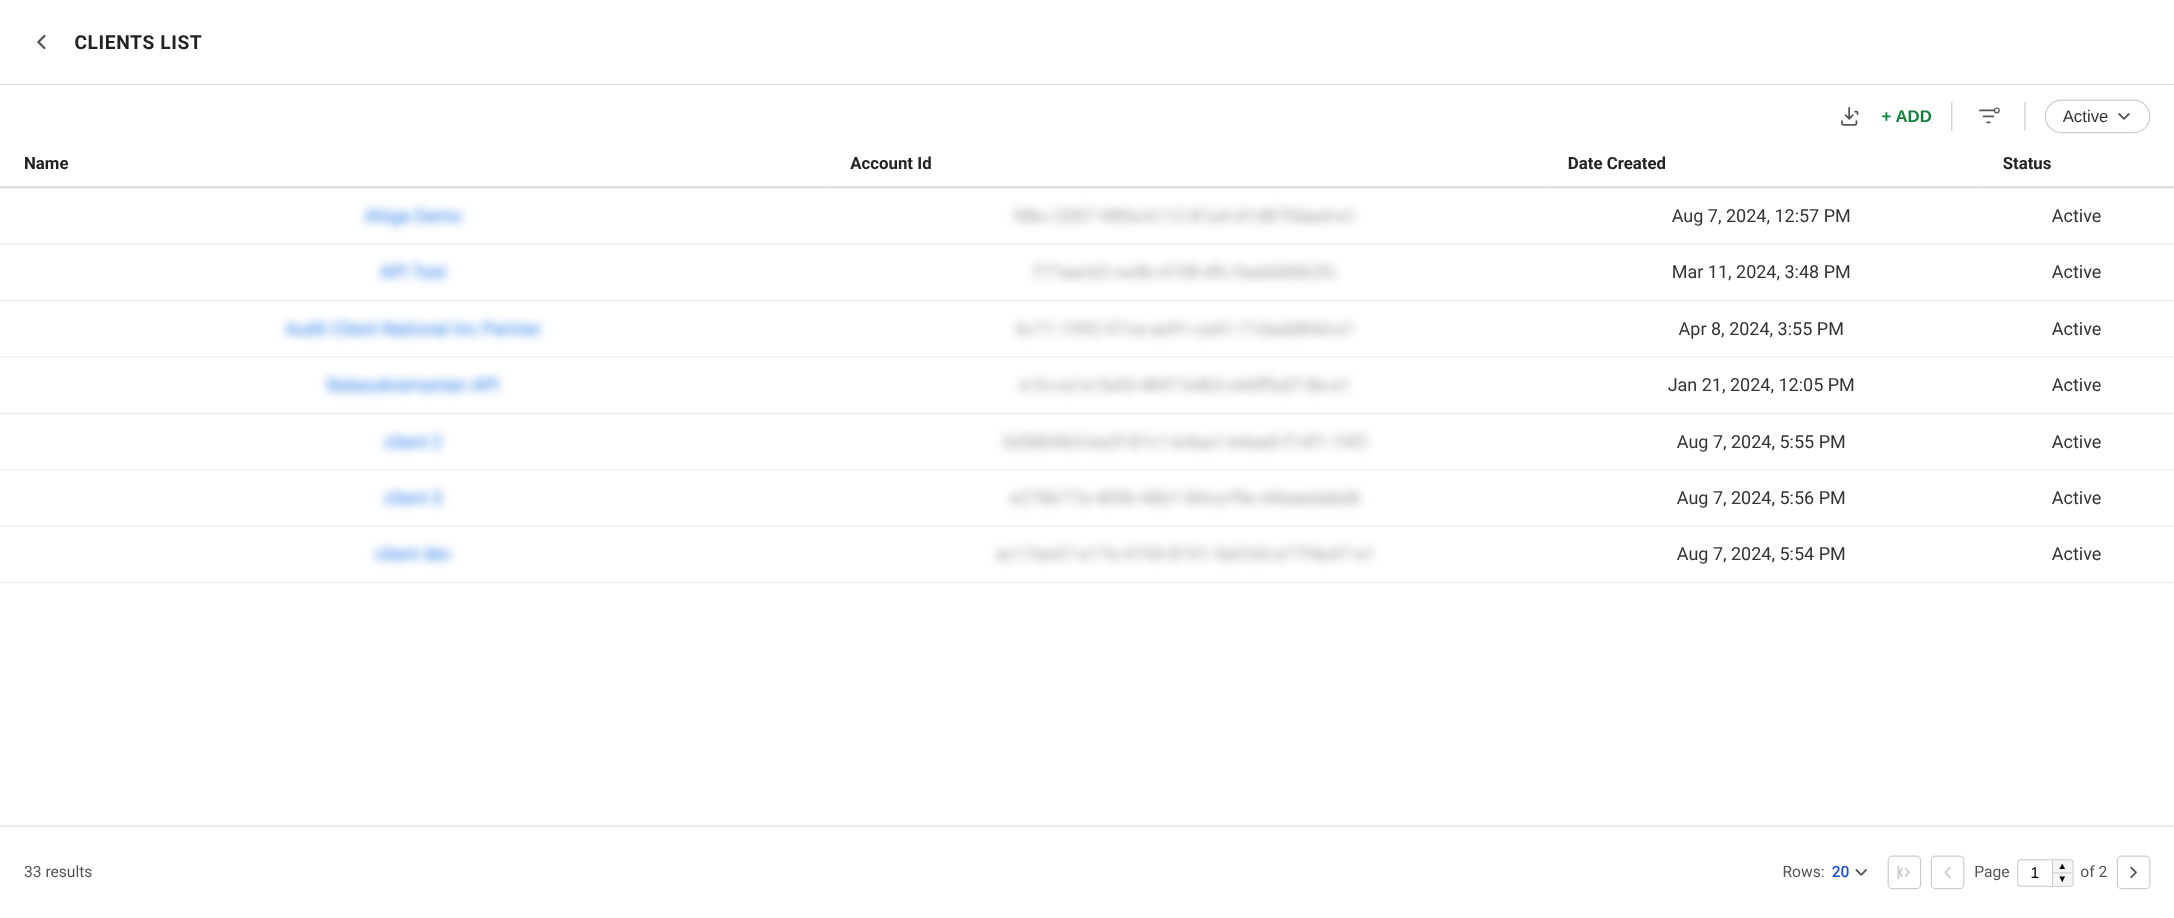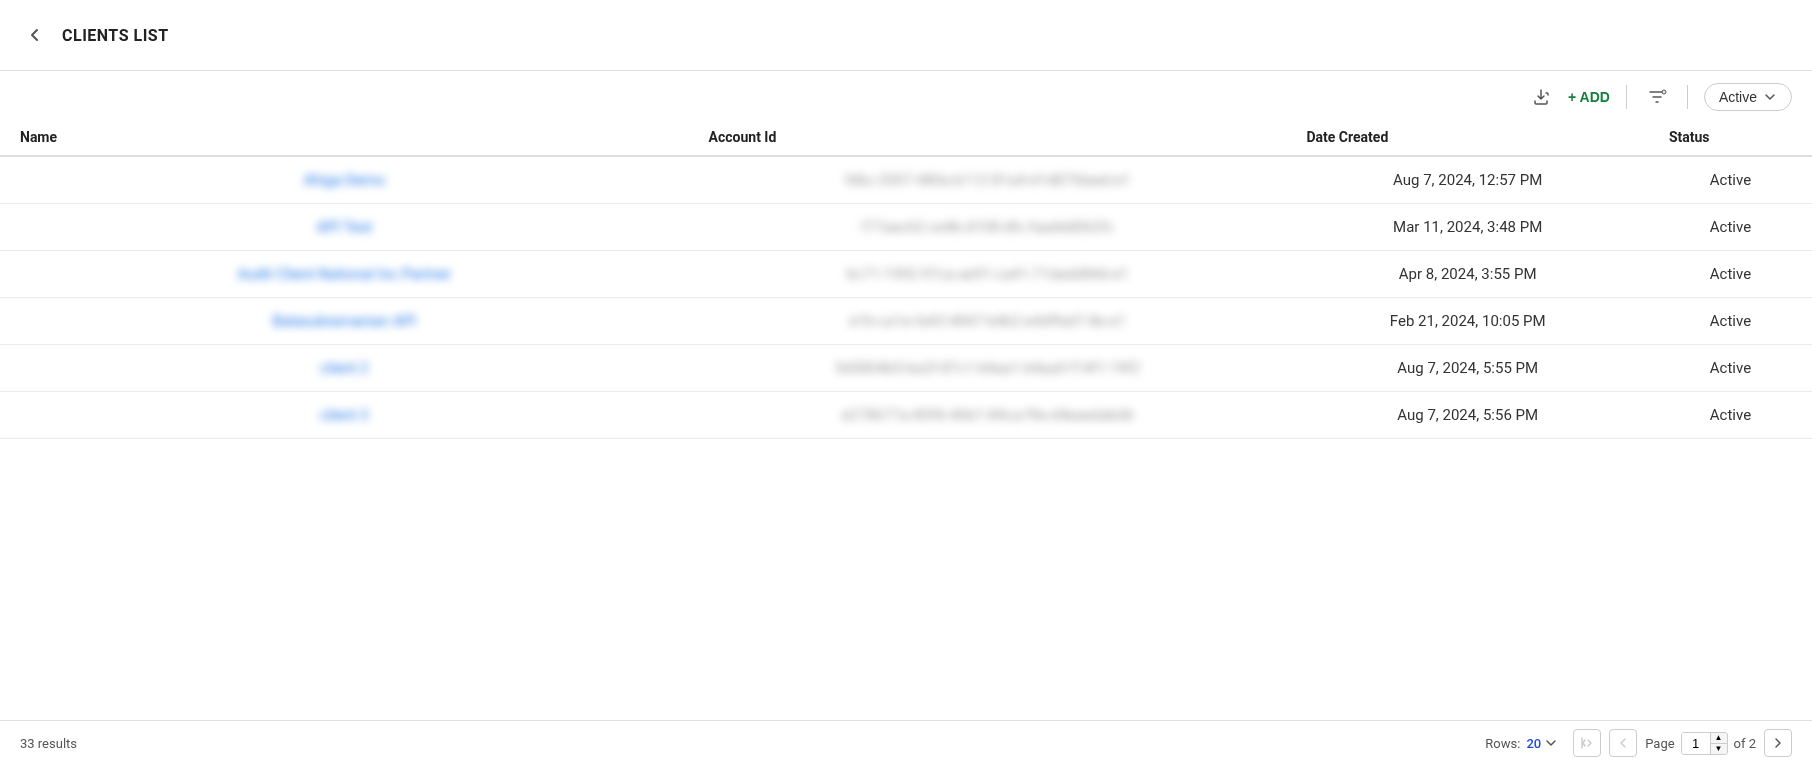--- a/index.html
+++ b/index.html
@@ -159,21 +159,21 @@
     
     .col-name { width: 38%; }
     .col-account { width: 33%; }
     .col-date { width: 20%; }
     .col-status { width: 9%; }
     
     .footer {
       display: flex;
       align-items: center;
       justify-content: flex-end;
-      padding: 8px 20px;
+      padding: 24px 20px;
       border-top: 1px solid #e0e0e0;
       background: #fff;
       gap: 16px;
       font-size: 13px;
       color: #555;
     }
     .results-count {
       margin-right: auto;
     }
     .rows-selector {
@@ -282,33 +282,39 @@
           </tr>
           <tr>
             <td class="col-name"><span class="name-blurred">Audit Client National Inc Partner</span></td>
             <td class="col-account account-cell">6c71-1992-97ca-ae91-ca41-71dadd84d-e1</td>
             <td class="col-date">Apr 8, 2024, 3:55 PM</td>
             <td class="col-status">Active</td>
           </tr>
           <tr>
             <td class="col-name"><span class="name-blurred">Balasubramanian API</span></td>
             <td class="col-account account-cell">e1b-ca1e-fa43-4847-b4b2-e4dffed7-8e-e1</td>
-            <td class="col-date">Feb 21, 2024, 10:05 PM</td>
+            <td class="col-date">Jan 21, 2024, 12:05 PM</td>
             <td class="col-status">Active</td>
           </tr>
           <tr>
             <td class="col-name"><span class="name-blurred">client 2</span></td>
             <td class="col-account account-cell">5d5804b5-ba2f-87c1-b4aa1-b4aa0-f14f1-74f2</td>
             <td class="col-date">Aug 7, 2024, 5:55 PM</td>
             <td class="col-status">Active</td>
           </tr>
           <tr>
             <td class="col-name"><span class="name-blurred">client 3</span></td>
             <td class="col-account account-cell">e278677a-4096-46b1-84ca-f9e-d4eaedabd6</td>
             <td class="col-date">Aug 7, 2024, 5:56 PM</td>
+            <td class="col-status">Active</td>
+          </tr>
+          <tr>
+            <td class="col-name"><span class="name-blurred">client dev</span></td>
+            <td class="col-account account-cell">ac17ee47-e17e-4743-8741-5e0-b5-e77f4e47-e1</td>
+            <td class="col-date">Aug 7, 2024, 5:54 PM</td>
             <td class="col-status">Active</td>
           </tr>
         </tbody>
     </table>
   </div>
 
   <div class="footer">
     <span class="results-count">33 results</span>
     <div class="rows-selector">
       <span>Rows:</span>

